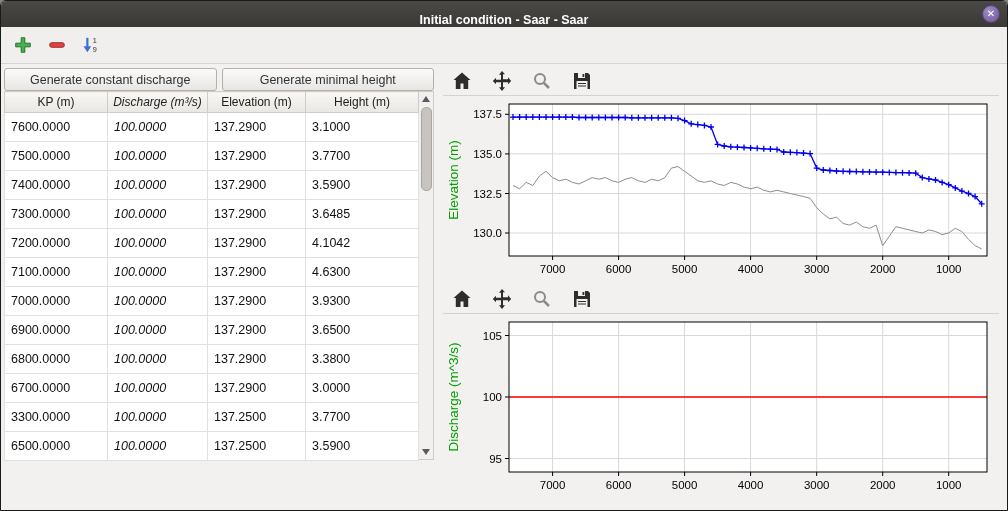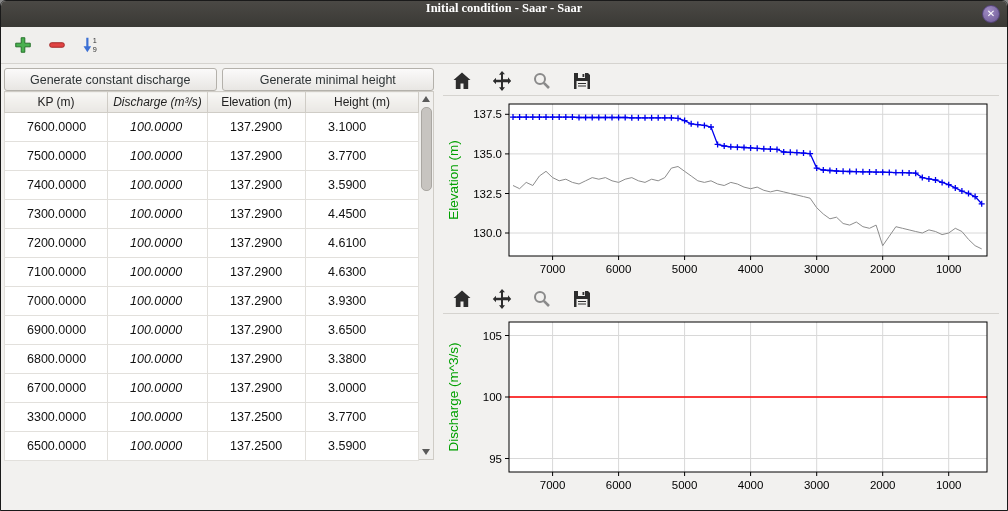--- a/index.html
+++ b/index.html
@@ -3,21 +3,21 @@
 <meta charset="utf-8">
 <style>
   * { margin:0; padding:0; box-sizing:border-box; }
   html,body { width:1008px; height:511px; }
   body { font-family:"Liberation Sans","DejaVu Sans",sans-serif; background:#888; }
   .window { width:1008px; height:511px; background:#f2f1ef; border:1px solid #1a1a1a;
             border-radius:6px 6px 0 0; overflow:hidden; display:flex; flex-direction:column; }
 
   
   .titlebar { height:26px; flex:0 0 26px; background:linear-gradient(#4b4945,#3a3935);
-              position:relative; display:flex; align-items:flex-start; justify-content:center;font-family:Liberation Serif, serif; }
+              position:relative; display:flex; align-items:flex-end; justify-content:center; }
   .titlebar .title { color:#fff; font-size:12.5px; font-weight:bold; }
   .close-btn { position:absolute; right:7px; top:4px; width:18px; height:18px; border-radius:50%;
                background:radial-gradient(circle at 35% 30%, #a08cc4, #6c5894);
                border:1px solid #55447a; color:#fff; font-size:10px; line-height:16px;
                text-align:center; cursor:pointer; }
 
   
   .app-toolbar { height:37px; flex:0 0 37px; background:#f0efed; border-bottom:1px solid #d5d3cf;
                  display:flex; align-items:center; gap:6px; padding:0 8px; }
   .tool-btn { width:28px; height:28px; display:flex; align-items:center; justify-content:center;
@@ -28,21 +28,21 @@
   .left-panel { width:436px; flex:0 0 436px; padding:4px 3px 0 3px; }
   .btn-row { display:flex; gap:5px; }
   .gen-btn { flex:1; height:23px; font-size:12.5px; color:#2e3436;
              background:linear-gradient(#fbfafa,#e8e6e3); border:1px solid #b4b1ab;
              border-radius:3px; cursor:pointer; font-family:inherit; }
   .table-wrap { display:flex; align-items:flex-start; }
   table { border-collapse:collapse; table-layout:fixed; width:414px; background:#fff; }
   th { height:21px; font-size:12px; font-weight:normal; color:#222;
        background:linear-gradient(#f8f7f5,#e9e7e3); border:1px solid #cfccc6; text-align:center; }
   td { height:29px; font-size:12.5px; color:#111; border:1px solid #e2e0dc;
-       padding-left:22px; background:#fff; }
+       padding-left:6px; background:#fff; }
   th:nth-child(1),td:nth-child(1){ width:103px; }
   th:nth-child(2),td:nth-child(2){ width:100px;font-style:italic; }
   th:nth-child(3),td:nth-child(3){ width:98px; }
   th:nth-child(4),td:nth-child(4){ width:113px; }
 
   
   .vscroll { width:15px; height:369px; background:#f1f0ee; border:1px solid #cfccc6;
              border-left:none; display:flex; flex-direction:column; align-items:center; }
   .sb-arrow { width:13px; height:14px; display:flex; align-items:center; justify-content:center; cursor:pointer; }
   .tri-up { width:0; height:0; border-left:4px solid transparent; border-right:4px solid transparent;
@@ -126,27 +126,27 @@
               <tr>
                 <td>7400.0000</td>
                 <td>100.0000</td>
                 <td>137.2900</td>
                 <td>3.5900</td>
               </tr>
               <tr>
                 <td>7300.0000</td>
                 <td>100.0000</td>
                 <td>137.2900</td>
-                <td>4.4500</td>
+                <td>3.6485</td>
               </tr>
               <tr>
                 <td>7200.0000</td>
                 <td>100.0000</td>
                 <td>137.2900</td>
-                <td>4.6100</td>
+                <td>4.1042</td>
               </tr>
               <tr>
                 <td>7100.0000</td>
                 <td>100.0000</td>
                 <td>137.2900</td>
                 <td>4.6300</td>
               </tr>
               <tr>
                 <td>7000.0000</td>
                 <td>100.0000</td>

